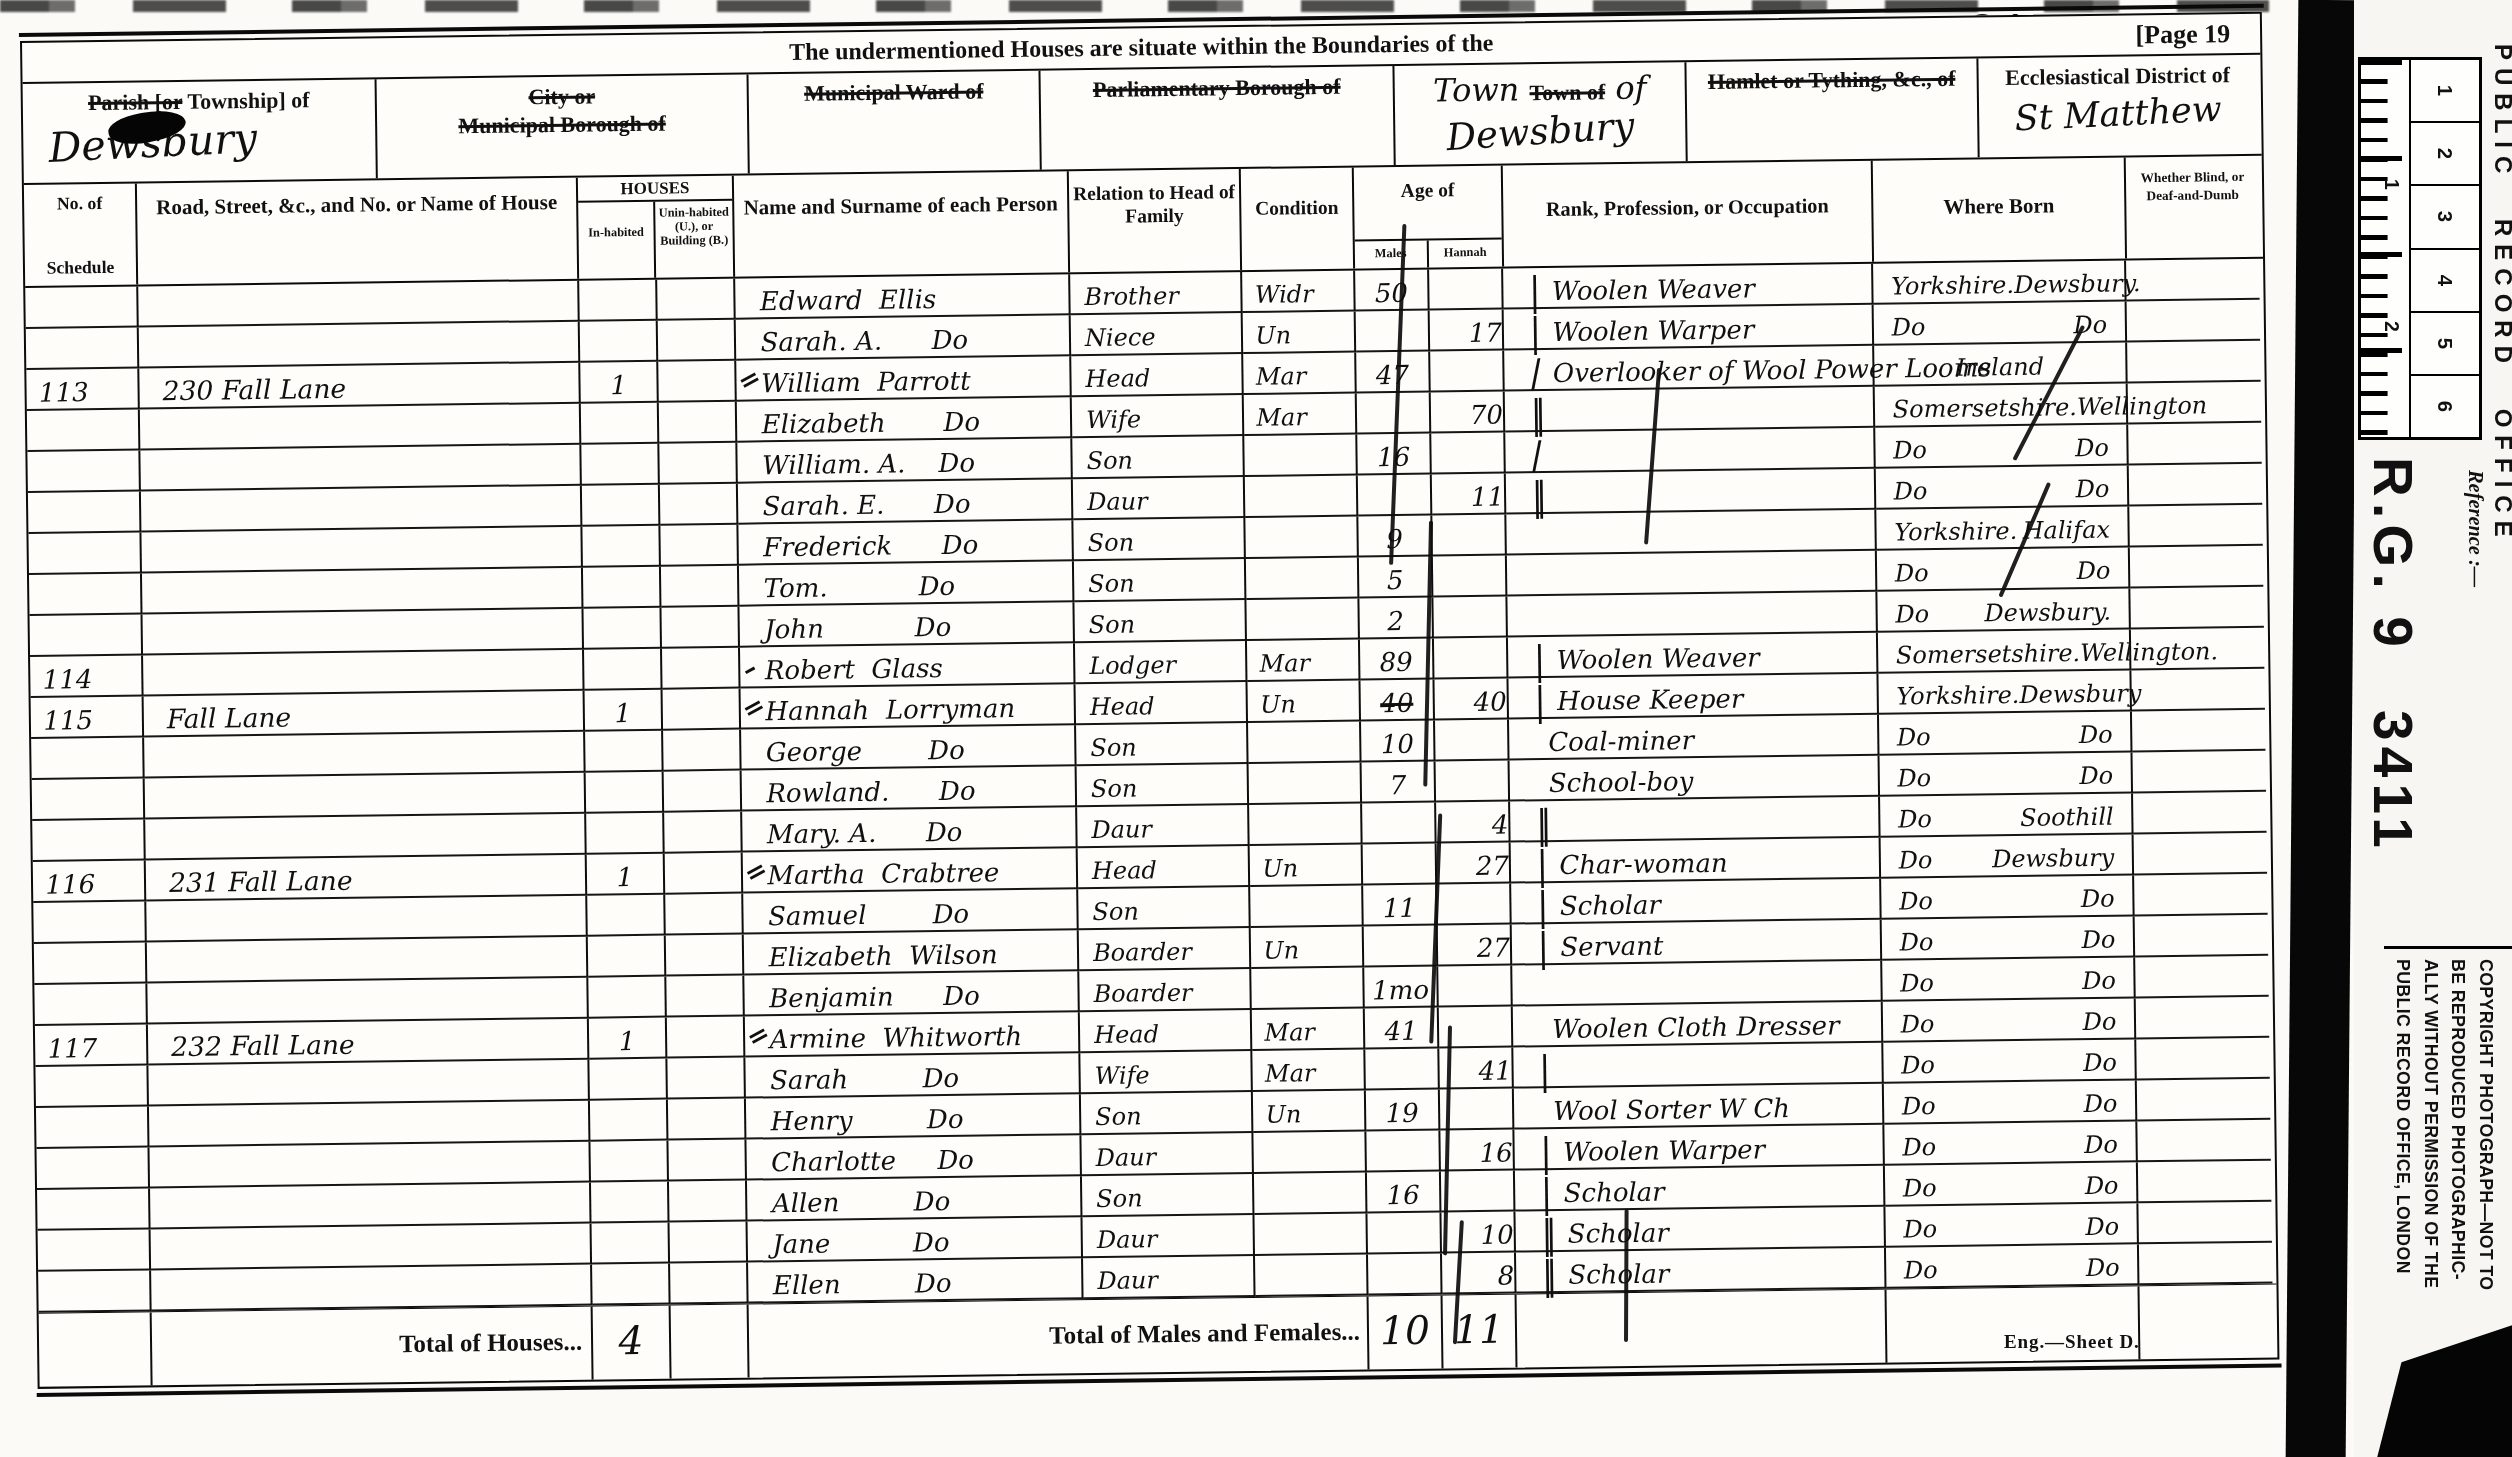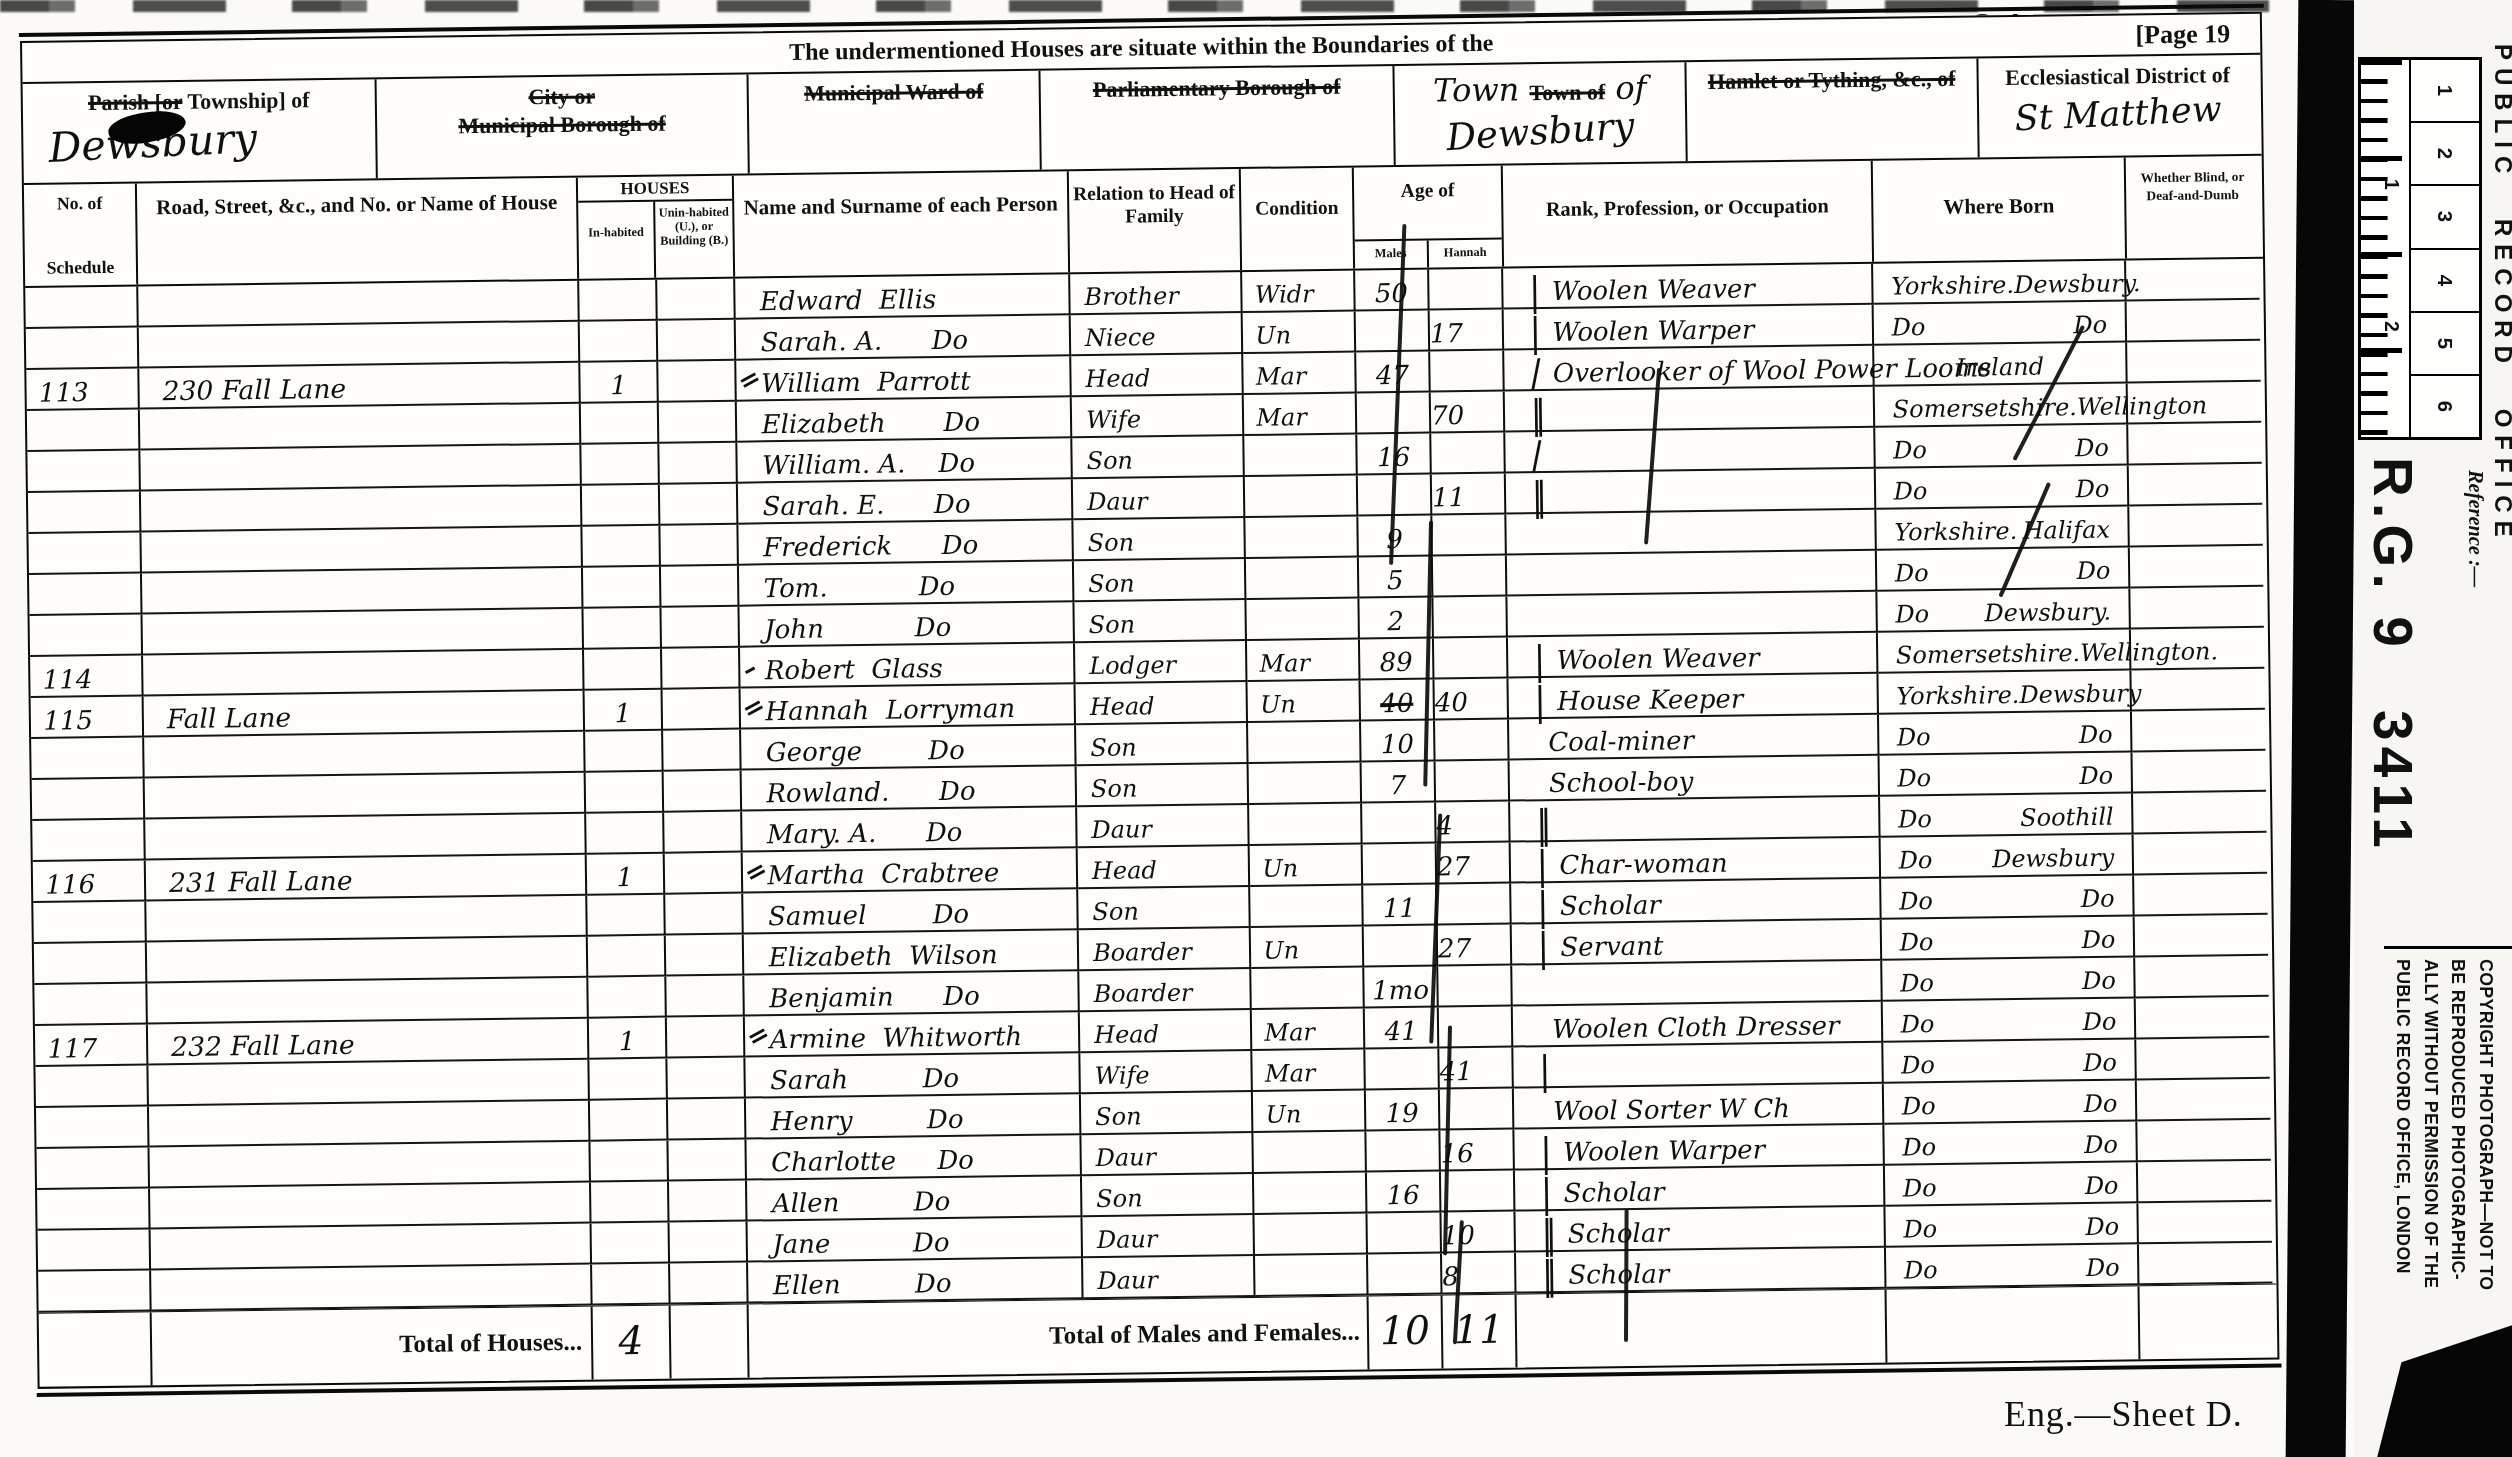--- a/index.html
+++ b/index.html
@@ -70,42 +70,42 @@
       font-size:26px;line-height:46px;white-space:pre;overflow:visible;}
   .dc:last-child{border-right:none;}
   .bc-sched{width:113px;padding-left:12.4px;}
   .bc-road{width:441px;padding-left:23px;font-size:26.6px;}
   .bc-inh{width:78px;text-align:center;}
   .bc-uninh{width:78px;text-align:center;}
   .bc-name{width:335px;padding-left:3.5px;font-size:26px;}
   .bc-rel{width:172px;padding-left:14px;font-size:24px;}
   .bc-cond{width:113px;padding-left:12.4px;font-size:24px;}
   .bc-m{width:74px;text-align:center;}
-  .bc-f{width:74px;text-align:left;}
+  .bc-f{width:74px;text-align:right;}
   .bc-occ{width:370px;padding-left:26.6px;}
   .bc-born{width:253px;display:flex;justify-content:space-between;padding:0 17.7px;font-size:24px;}
   .bc-born.single{justify-content:center;}
   .bc-blind{width:133px;}
   .mark{display:inline-block;width:21px;font-weight:bold;transform:rotate(-28deg) translateY(-4.4px);font-style:normal;}
   .tick{display:inline-block;margin-right:12.4px;font-weight:bold;font-style:normal;transform:scaleY(1.5);}
   .struck-hw{text-decoration:line-through;text-decoration-thickness:3.1px;}
   
   .totals{display:flex;height:73px;border-top:0.9px solid #0a0a0a;font-weight:bold;}
   .tc{box-sizing:border-box;border-right:2.2px solid #0d0d0d;font-size:25px;line-height:69px;}
   .tc:last-child{border-right:none;}
   .t-sched{width:113px;}
   .t-road{width:441px;text-align:right;padding-right:8.9px;}
   .t-inh{width:78px;text-align:center;}
   .t-uninh{width:78px;}
   .t-mid{width:620px;text-align:right;padding-right:7px;}
   .t-m{width:74px;text-align:center;}
   .t-f{width:74px;text-align:center;}
   .t-occ{width:370px;} .t-born{width:253px;} .t-blind{width:133px;}
   .t-val{font-size:39px;font-weight:normal;}
-  .sheet-label{position:absolute;left:2004px;top:1393px;font-size:36px;font-weight:normal;letter-spacing:0.9px;}
+  .sheet-label{position:absolute;left:2004px;top:1331px;font-size:19px;font-weight:bold;letter-spacing:0.9px;}
   
   .black-band{position:absolute;left:2292px;top:0;width:60px;height:1458px;background:#070707;transform:rotate(0.5deg);}
   .card{position:absolute;left:2354px;top:0;width:159px;height:1458px;background:#f7f6f2;}
   .ruler{position:absolute;top:57px;left:3.5px;width:124px;height:383px;border:3.5px solid #000;background:#fefefc;display:flex;box-sizing:border-box;}
   .ruler-ticks{width:48px;border-right:2.7px solid #000;position:relative;
     background-image:repeating-linear-gradient(to bottom,#000 0 4.4px,transparent 4.4px 19.5px),repeating-linear-gradient(to bottom,#000 0 5.3px,transparent 5.3px 96px);
     background-size:26.6px 100%,41px 100%;background-repeat:no-repeat;}
   .inch-num{position:absolute;left:25px;font-weight:bold;font-size:19.5px;transform:rotate(90deg);font-family:"Liberation Sans",sans-serif;}
   .inch-1{top:113px;} .inch-2{top:255px;}
   .ruler-cm{flex:1;display:flex;flex-direction:column;}

